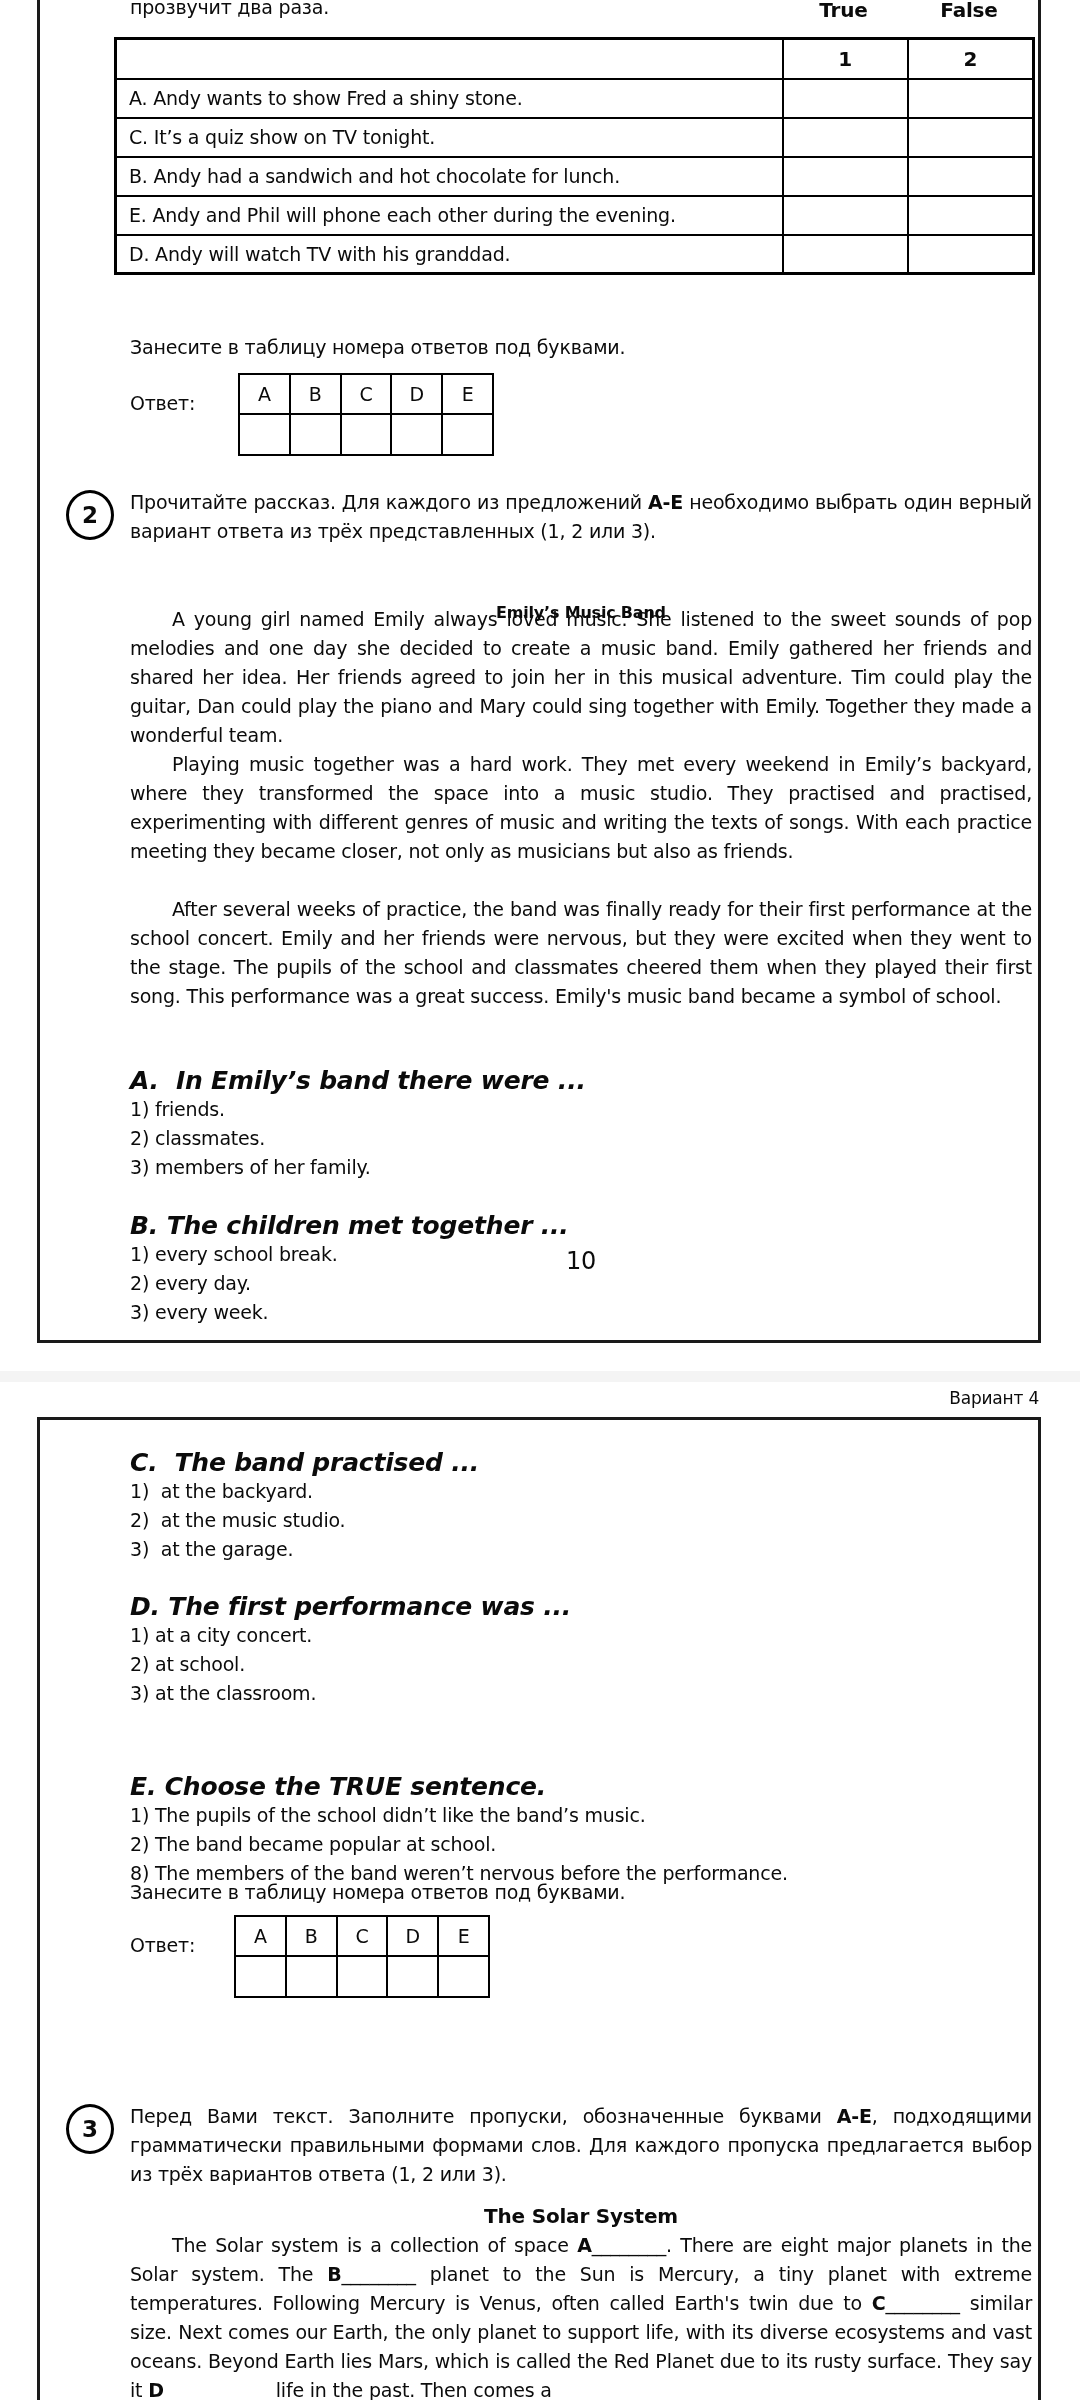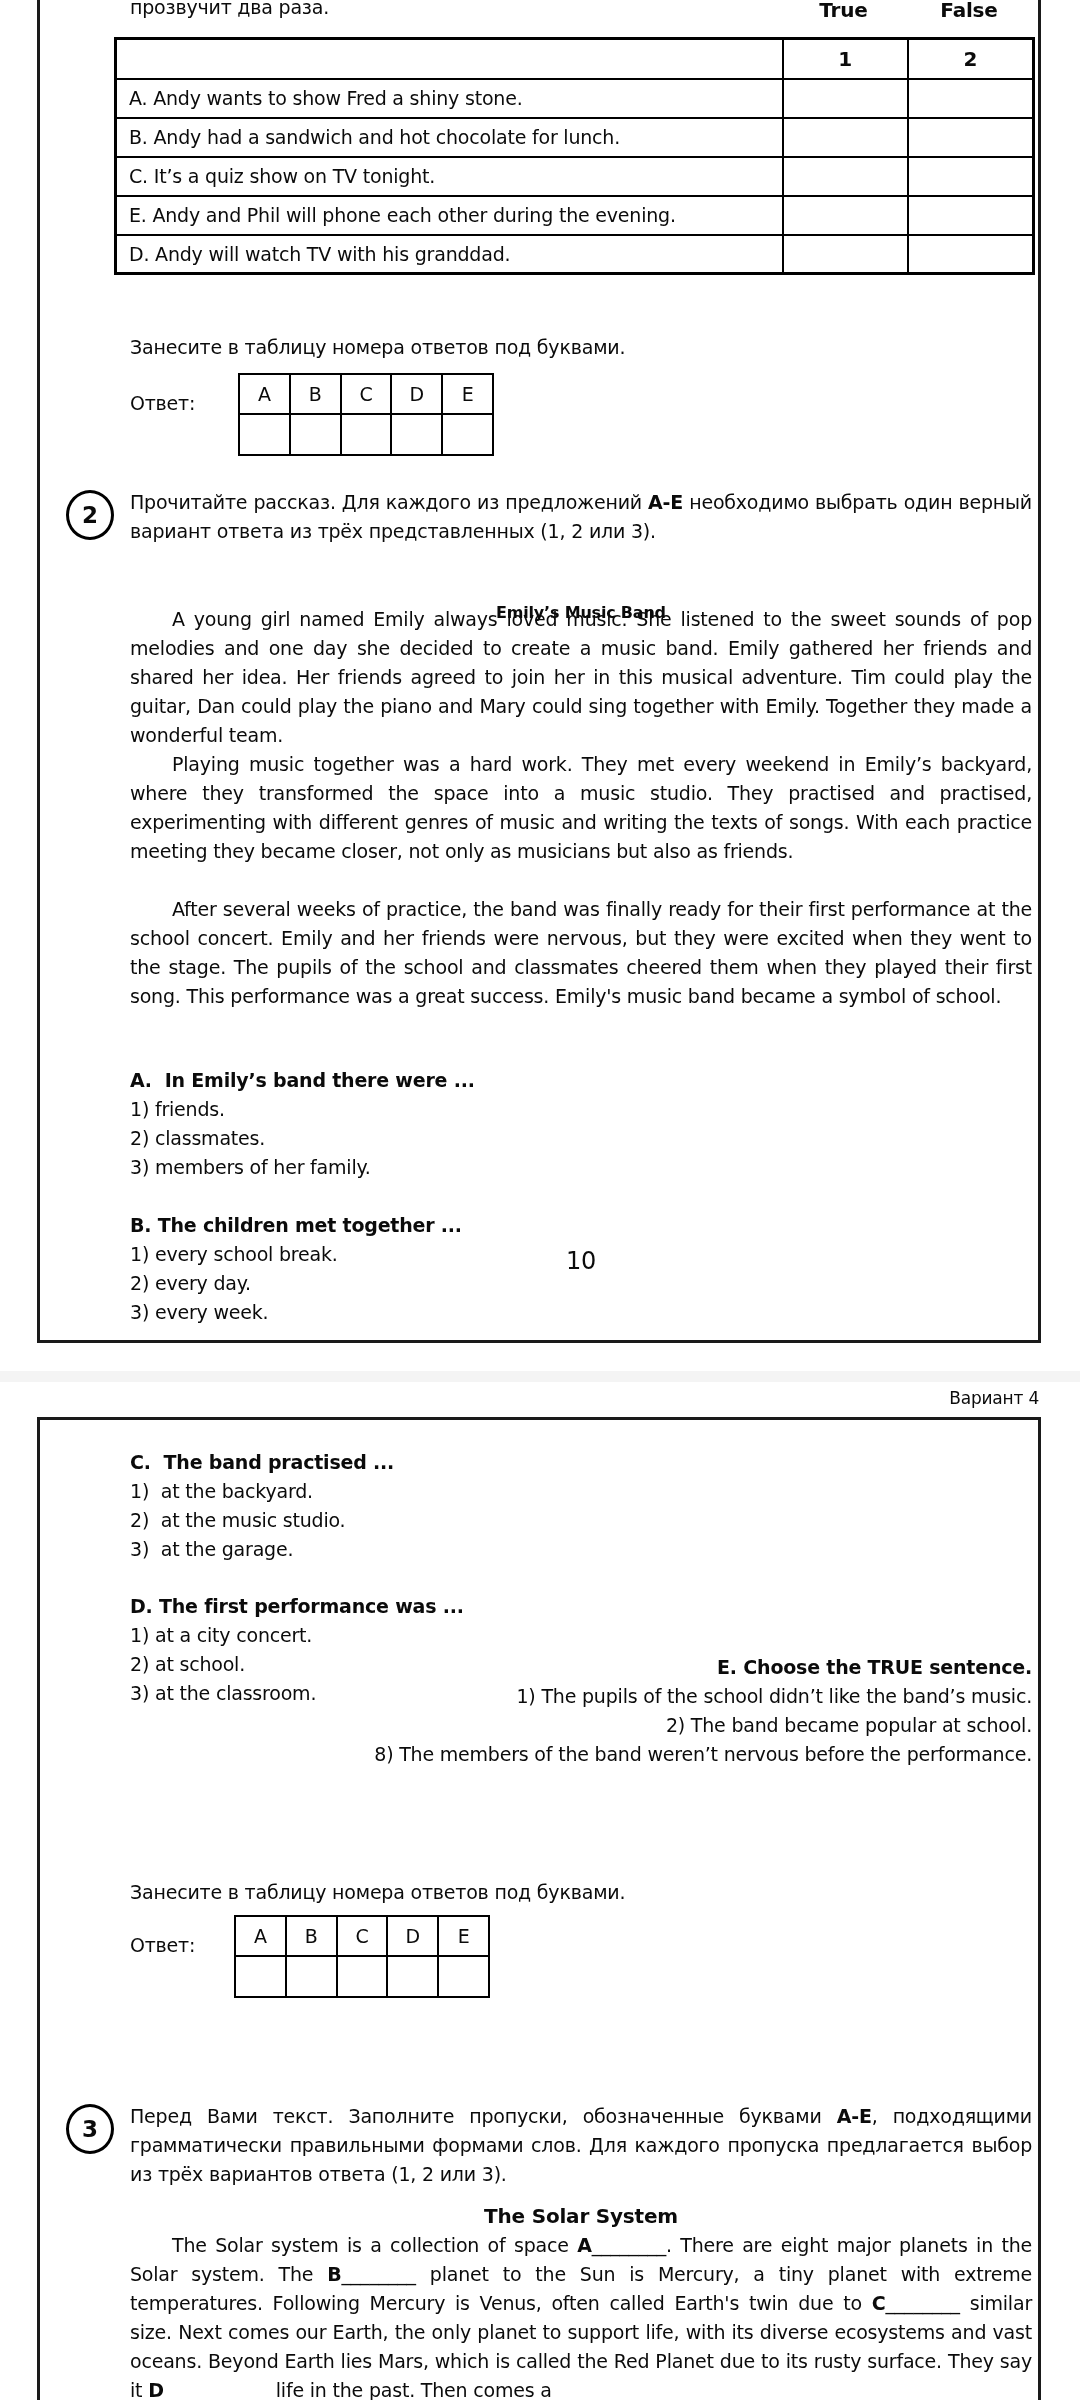--- a/index.html
+++ b/index.html
@@ -28,21 +28,21 @@
   table.ans{width:256px;border:2px solid #000;}
   table.ans td{border:2px solid #000;text-align:center;font-size:19px;}
   tr.ans-head{height:40px;}
   tr.ans-empty{height:41px;}
   
   .circle{
     width:42px;height:44px;border:3px solid #000;border-radius:50%;
     display:flex;align-items:center;justify-content:center;
     font-weight:bold;font-size:23px;background:#fff;box-sizing:content-box;
   }
-  .qblock .qhead{font-weight:bold;font-size:19px;line-height:29px;}
+  .qblock .qhead{font-weight:bold;font-size:25px;line-height:29px;font-style:italic;}
   .qblock .opt{font-size:19px;line-height:29px;}
   .dgap{display:inline-block;width:112px;}
   .sep{background:#f4f4f4;}
 </style>
 </head>
 <body>
 
 <div class="abs page" style="left:37px;top:-20px;width:1004px;height:1363px;"></div>
 <div class="abs sep" style="left:0;top:1371px;width:1080px;height:11px;"></div>
 <div class="abs page" style="left:37px;top:1417px;width:1004px;height:1020px;"></div>
@@ -63,26 +63,26 @@
     <td class="stmt"></td>
     <td class="numhead">1</td>
     <td class="numhead">2</td>
   </tr>
   <tr style="height:39px">
     <td class="stmt">A. Andy wants to show Fred a shiny stone.</td>
     <td></td>
     <td></td>
   </tr>
   <tr style="height:39px">
+    <td class="stmt">C. It’s a quiz show on TV tonight.</td>
+    <td></td>
+    <td></td>
+  </tr>
+  <tr style="height:39px">
     <td class="stmt">B. Andy had a sandwich and hot chocolate for lunch.</td>
-    <td></td>
-    <td></td>
-  </tr>
-  <tr style="height:39px">
-    <td class="stmt">C. It’s a quiz show on TV tonight.</td>
     <td></td>
     <td></td>
   </tr>
   <tr style="height:39px">
     <td class="stmt">E. Andy and Phil will phone each other during the evening.</td>
     <td></td>
     <td></td>
   </tr>
   <tr style="height:39px">
     <td class="stmt">D. Andy will watch TV with his granddad.</td>
@@ -166,21 +166,21 @@
   <div class="opt">3) &nbsp;at the garage.</div>
 </div>
 
 <div class="abs qblock" style="left:130px;top:1592px;width:902px;">
   <div class="qhead">D. The first performance was ...</div>
   <div class="opt">1) at a city concert.</div>
   <div class="opt">2) at school.</div>
   <div class="opt">3) at the classroom.</div>
 </div>
 
-<div class="abs qblock" style="left:130px;top:1653px;width:902px;text-align:right;">
+<div class="abs qblock" style="left:130px;top:1772px;width:902px;">
   <div class="qhead">E. Choose the TRUE sentence.</div>
   <div class="opt">1) The pupils of the school didn’t like the band’s music.</div>
   <div class="opt">2) The band became popular at school.</div>
   <div class="opt">8) The members of the band weren’t nervous before the performance.</div>
 </div>
 
 <div class="abs txt" style="left:130px;top:1878px;width:902px;">Занесите в таблицу номера ответов под буквами.</div>
 
 <div class="abs txt" style="left:130px;top:1931px;">Ответ:</div>
 

